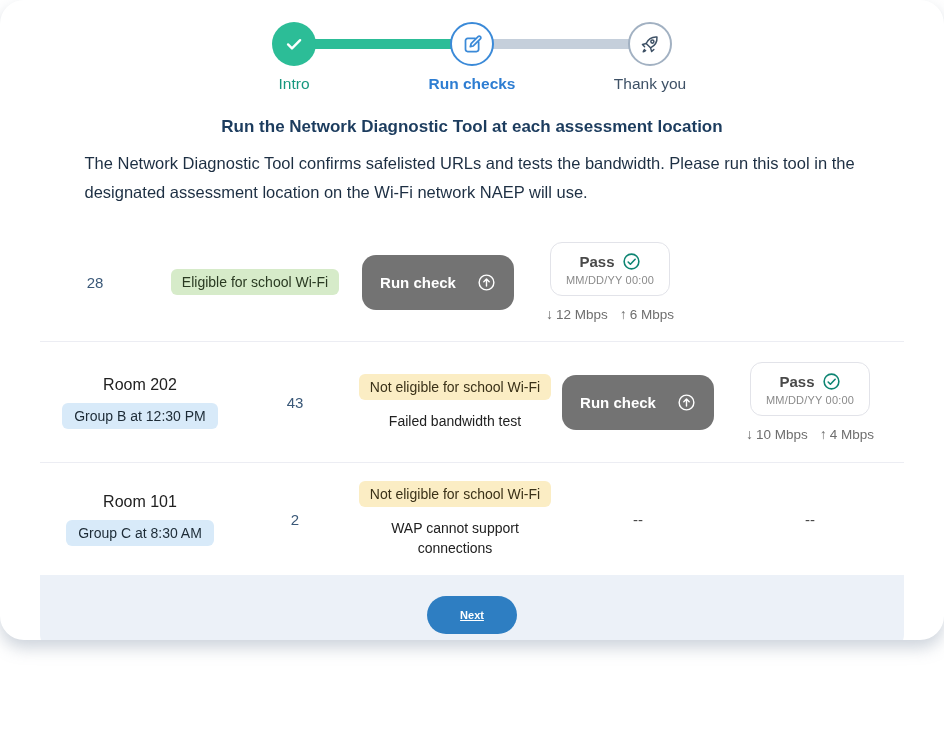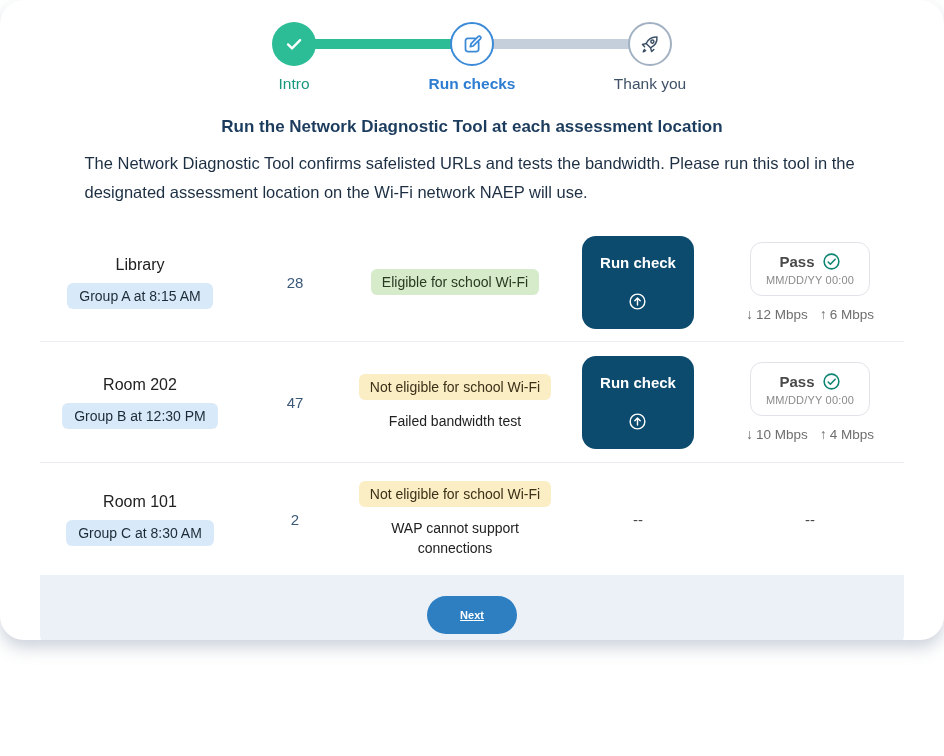--- a/index.html
+++ b/index.html
@@ -57,24 +57,23 @@
   .loc-name { font-size: 16px; color: #212121; margin-bottom: 9px; }
   .group-badge { background: #D8EAF9; color: #1D2B36; font-size: 14px; padding: 5px 12px; border-radius: 6px; white-space: nowrap; }
   .conn { font-size: 15px; color: #3A5878; }
   .pill { font-size: 14px; padding: 5px 11px; border-radius: 6px; white-space: nowrap; }
   .pill.eligible { background: #D6EBC9; color: #2A3A22; }
   .pill.not-eligible { background: #FBEDC4; color: #3A3118; }
   .pill-note { margin-top: 11px; font-size: 14px; color: #212121; max-width: 160px; line-height: 20px; }
 
   .run-btn {
     display: inline-flex; align-items: center; gap: 21px;
-    background: #0c4a6e; color: #fff; font-weight: 700; font-size: 15px;
+    background: #737373; color: #fff; font-weight: 700; font-size: 15px;
     border: none; border-radius: 14px; padding: 18px 18px; cursor: pointer;
     font-family: "Liberation Sans", sans-serif;
-    flex-direction: column;
   }
   .dash { font-size: 15px; color: #4A4A4A; }
 
   .pass-card {
     background: #fff; border: 1px solid #E2E3E9; border-radius: 12px;
     padding: 9px 15px; display: flex; flex-direction: column; align-items: center;
   }
   .pass-line { display: flex; align-items: center; gap: 7px; }
   .pass-text { font-size: 15px; font-weight: 700; color: #4A4A4A; }
   .pass-ts { margin-top: 3px; font-size: 11px; color: #8A8A8A; letter-spacing: 0.2px; }
@@ -143,24 +142,20 @@
         <div class="step-label">Thank you</div>
       </div>
     </div>
 
     <div class="heading">Run the Network Diagnostic Tool at each assessment location</div>
     <div class="desc">The Network Diagnostic Tool confirms safelisted URLs and tests the bandwidth. Please run this tool in the designated assessment location on the Wi-Fi network NAEP will use.</div>
 
     <div class="table">
 
       <div class="trow r1">
-        <div class="td c1">
-          <div class="loc-name">Library</div>
-          <div class="group-badge">Group A at 8:15 AM</div>
-        </div>
         <div class="td c2">
           <span class="conn">28</span>
         </div>
         <div class="td c3">
           <span class="pill eligible">Eligible for school Wi-Fi</span>
         </div>
         <div class="td c4">
           <button class="run-btn">
             <span>Run check</span>
             <span class="icon">
@@ -196,21 +191,21 @@
           </div>
         </div>
       </div>
 
       <div class="trow r2">
         <div class="td c1">
           <div class="loc-name">Room 202</div>
           <div class="group-badge">Group B at 12:30 PM</div>
         </div>
         <div class="td c2">
-          <span class="conn">47</span>
+          <span class="conn">43</span>
         </div>
         <div class="td c3">
           <span class="pill not-eligible">Not eligible for school Wi-Fi</span>
           <div class="pill-note">Failed bandwidth test</div>
         </div>
         <div class="td c4">
           <button class="run-btn">
             <span>Run check</span>
             <span class="icon">
               <svg width="19" height="19" viewBox="0 0 24 24" fill="none" stroke="#ffffff" stroke-width="1.8" stroke-linecap="round" stroke-linejoin="round">

